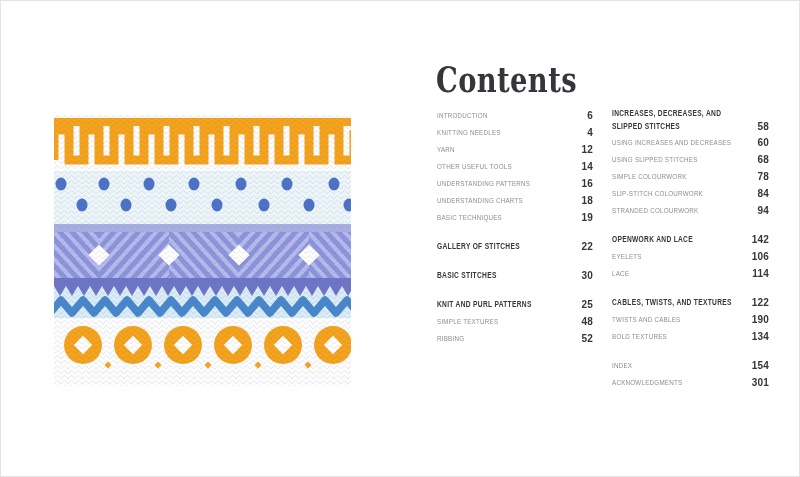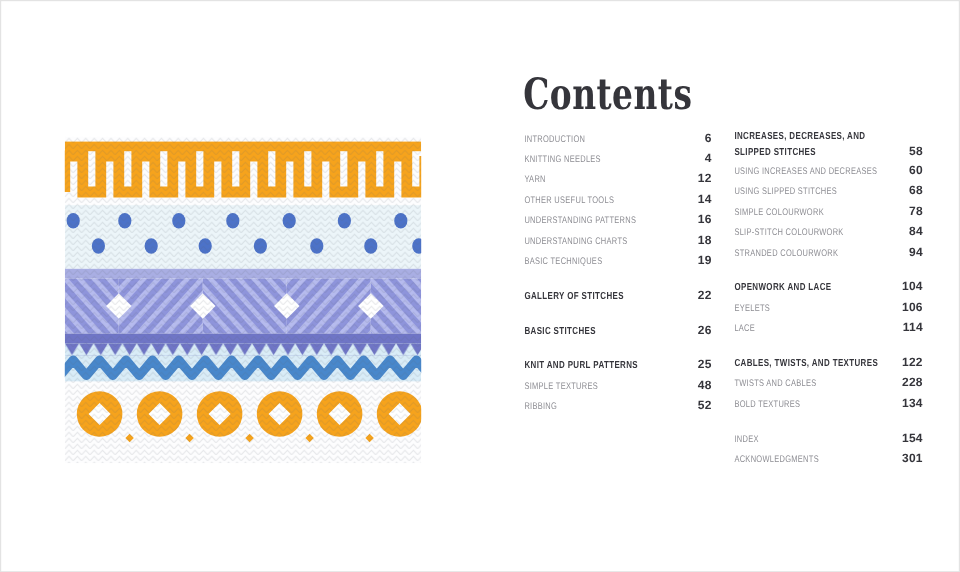--- a/index.html
+++ b/index.html
@@ -161,21 +161,21 @@
       <div class="row sub">
         <span class="label">BASIC TECHNIQUES</span>
         <span class="num">19</span>
       </div>
       <div class="row head gap">
         <span class="label">GALLERY OF STITCHES</span>
         <span class="num">22</span>
       </div>
       <div class="row head gap">
         <span class="label">BASIC STITCHES</span>
-        <span class="num">26</span>
+        <span class="num">30</span>
       </div>
       <div class="row head gap">
         <span class="label">KNIT AND PURL PATTERNS</span>
         <span class="num">25</span>
       </div>
       <div class="row sub">
         <span class="label">SIMPLE TEXTURES</span>
         <span class="num">48</span>
       </div>
       <div class="row sub">
@@ -203,37 +203,37 @@
       <div class="row sub">
         <span class="label">SLIP-STITCH COLOURWORK</span>
         <span class="num">84</span>
       </div>
       <div class="row sub">
         <span class="label">STRANDED COLOURWORK</span>
         <span class="num">94</span>
       </div>
       <div class="row head gap">
         <span class="label">OPENWORK AND LACE</span>
-        <span class="num">104</span>
+        <span class="num">142</span>
       </div>
       <div class="row sub">
         <span class="label">EYELETS</span>
         <span class="num">106</span>
       </div>
       <div class="row sub">
         <span class="label">LACE</span>
         <span class="num">114</span>
       </div>
       <div class="row head gap">
         <span class="label">CABLES, TWISTS, AND TEXTURES</span>
         <span class="num">122</span>
       </div>
       <div class="row sub">
         <span class="label">TWISTS AND CABLES</span>
-        <span class="num">228</span>
+        <span class="num">190</span>
       </div>
       <div class="row sub">
         <span class="label">BOLD TEXTURES</span>
         <span class="num">134</span>
       </div>
       <div class="row sub gap">
         <span class="label">INDEX</span>
         <span class="num">154</span>
       </div>
       <div class="row sub">

